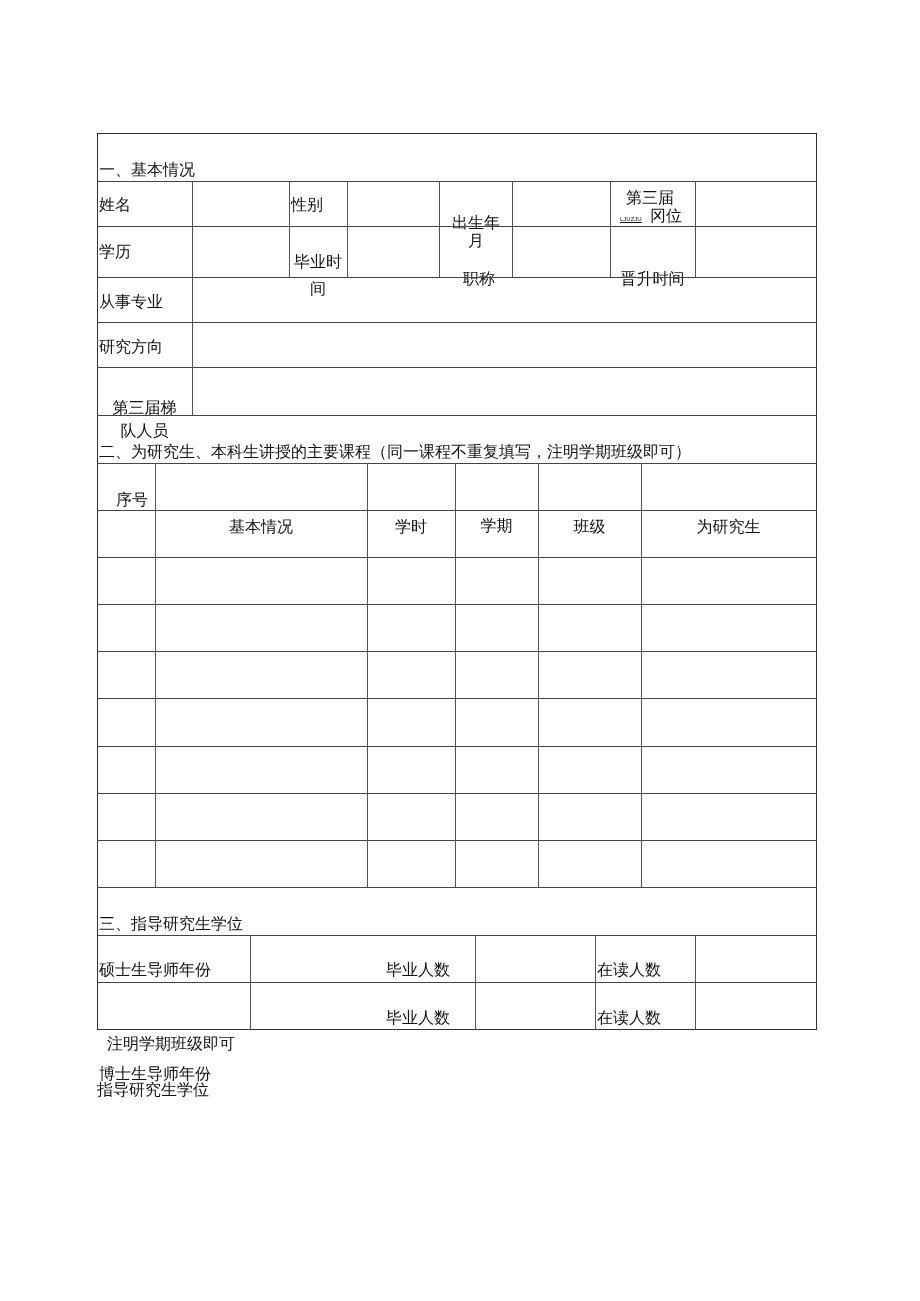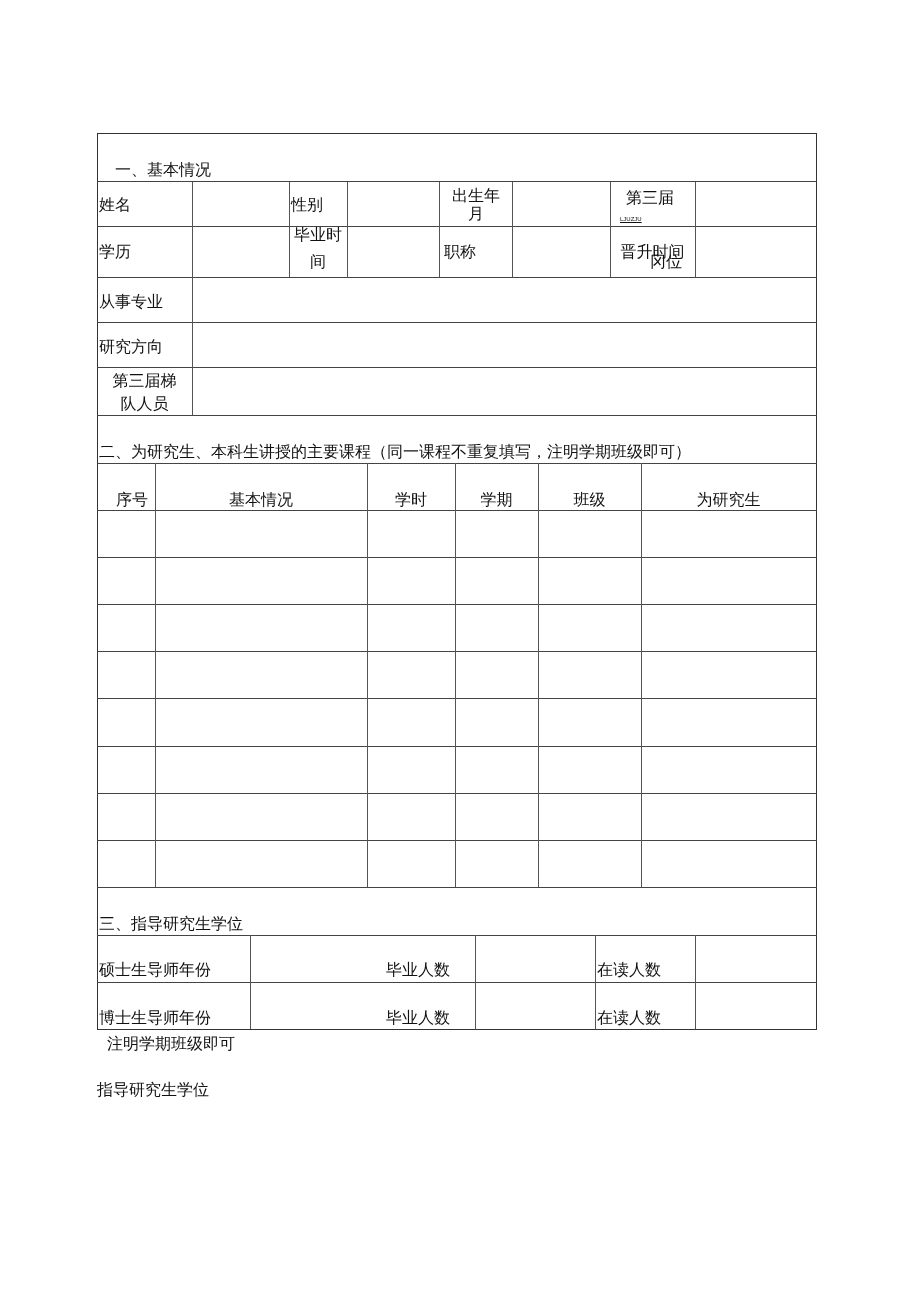--- a/index.html
+++ b/index.html
@@ -1,51 +1,51 @@
 <!DOCTYPE html>
 <html><head>
 <meta charset="utf-8">
 <style>
   html, body { margin:0; padding:0; background:#ffffff; }
   body { width:920px; height:1301px; position:relative; font-family:"DejaVu Serif","Liberation Serif",serif; color:#111; overflow:hidden; }
   .frame { position:absolute; left:97px; top:133px; width:720px; height:897px; border:1px solid #333; box-sizing:border-box; }
   .hl { position:absolute; height:0; border-top:1px solid #444; }
   .vl { position:absolute; width:0; border-left:1px solid #555; }
   .txt { position:absolute; font-size:16px; line-height:18px; white-space:nowrap; }
-  .tc { text-align:center; }
+  .tc { text-align:center;margin-top:27px; }
   .small-tag { position:absolute; font-size:6px; line-height:7px; font-family:"Liberation Sans",sans-serif; text-decoration:underline; }
   .cell { position:absolute; box-sizing:border-box; }
 </style>
 </head>
 <body>
 
 <div class="frame"></div>
 
-<div class="txt" style="left:99px;top:161px;margin-left:16px;">一、基本情况</div>
+<div class="txt" style="left:99px;top:161px;">一、基本情况</div>
 <div class="hl" style="left:97px;top:181px;width:720px;"></div>
 
 <div class="txt" style="left:99px;top:196px;">姓名</div>
 <div class="cell" style="left:193px;top:182px;width:96px;height:44px;"></div>
 <div class="txt" style="left:291px;top:196px;">性别</div>
 <div class="cell" style="left:348px;top:182px;width:91px;height:44px;"></div>
 <div class="txt tc" style="left:440px;top:187px;width:72px;">出生年</div>
 <div class="txt tc" style="left:440px;top:205px;width:72px;">月</div>
 <div class="cell" style="left:513px;top:182px;width:97px;height:44px;"></div>
 <div class="txt" style="left:626px;top:189px;">第三届</div>
 <div class="small-tag" style="left:620px;top:216px;">LJUZJU</div>
-<div class="txt" style="left:650px;top:207px;margin-top:46px;">冈位</div>
+<div class="txt" style="left:650px;top:207px;">冈位</div>
 <div class="cell" style="left:696px;top:182px;width:120px;height:44px;"></div>
 <div class="hl" style="left:97px;top:226px;width:720px;"></div>
 
 <div class="txt" style="left:99px;top:243px;">学历</div>
 <div class="cell" style="left:193px;top:227px;width:96px;height:50px;"></div>
 <div class="txt tc" style="left:289px;top:226px;width:58px;">毕业时</div>
 <div class="txt tc" style="left:289px;top:253px;width:58px;">间</div>
 <div class="cell" style="left:348px;top:227px;width:91px;height:50px;"></div>
-<div class="txt tc" style="left:424px;top:243px;width:72px;">职称</div>
+<div class="txt tc" style="left:443px;top:243px;width:72px;">职称</div>
 <div class="cell" style="left:513px;top:227px;width:97px;height:50px;"></div>
 <div class="txt tc" style="left:610px;top:243px;width:85px;">晋升时间</div>
 <div class="cell" style="left:696px;top:227px;width:120px;height:50px;"></div>
 
 <div class="vl" style="left:192px;top:182px;height:95px;"></div>
 <div class="vl" style="left:289px;top:182px;height:95px;"></div>
 <div class="vl" style="left:347px;top:182px;height:95px;"></div>
 <div class="vl" style="left:439px;top:182px;height:95px;"></div>
 <div class="vl" style="left:512px;top:182px;height:95px;"></div>
 <div class="vl" style="left:610px;top:182px;height:95px;"></div>
@@ -65,21 +65,21 @@
 <div class="cell" style="left:193px;top:368px;width:623px;height:47px;"></div>
 <div class="vl" style="left:192px;top:277px;height:138px;"></div>
 <div class="hl" style="left:97px;top:415px;width:720px;"></div>
 
 <div class="txt" style="left:99px;top:443px;">二、为研究生、本科生讲授的主要课程（同一课程不重复填写，注明学期班级即可）</div>
 <div class="hl" style="left:97px;top:463px;width:720px;"></div>
 
 <div class="txt" style="left:116px;top:491px;">序号</div>
 <div class="txt tc" style="left:155px;top:491px;width:212px;">基本情况</div>
 <div class="txt tc" style="left:367px;top:491px;width:88px;">学时</div>
-<div class="txt tc" style="left:455px;top:491px;width:83px;">学期</div>
+<div class="txt tc" style="left:455px;top:491px;width:83px;font-family:Liberation Mono, monospace;">学期</div>
 <div class="txt tc" style="left:538px;top:491px;width:103px;">班级</div>
 <div class="txt tc" style="left:641px;top:491px;width:175px;">为研究生</div>
 
 <div class="hl" style="left:97px;top:510px;width:720px;"></div>
 <div class="hl" style="left:97px;top:557px;width:720px;"></div>
 <div class="hl" style="left:97px;top:604px;width:720px;"></div>
 <div class="hl" style="left:97px;top:651px;width:720px;"></div>
 <div class="hl" style="left:97px;top:698px;width:720px;"></div>
 <div class="hl" style="left:97px;top:746px;width:720px;"></div>
 <div class="hl" style="left:97px;top:793px;width:720px;"></div>
@@ -105,21 +105,21 @@
 <div class="hl" style="left:97px;top:935px;width:720px;"></div>
 
 <div class="txt" style="left:99px;top:961px;">硕士生导师年份</div>
 <div class="cell" style="left:251px;top:936px;width:130px;height:46px;"></div>
 <div class="txt" style="left:386px;top:961px;">毕业人数</div>
 <div class="cell" style="left:476px;top:936px;width:119px;height:46px;"></div>
 <div class="txt" style="left:597px;top:961px;">在读人数</div>
 <div class="cell" style="left:696px;top:936px;width:120px;height:46px;"></div>
 <div class="hl" style="left:97px;top:982px;width:720px;"></div>
 
-<div class="txt" style="left:99px;top:1009px;">博士生导师年份</div>
+<div class="txt" style="left:99px;top:1065px;">博士生导师年份</div>
 <div class="cell" style="left:251px;top:983px;width:130px;height:46px;"></div>
 <div class="txt" style="left:386px;top:1009px;">毕业人数</div>
 <div class="cell" style="left:476px;top:983px;width:119px;height:46px;"></div>
 <div class="txt" style="left:597px;top:1009px;">在读人数</div>
 <div class="cell" style="left:696px;top:983px;width:120px;height:46px;"></div>
 
 <div class="vl" style="left:250px;top:935px;height:94px;"></div>
 <div class="vl" style="left:475px;top:935px;height:94px;"></div>
 <div class="vl" style="left:595px;top:935px;height:94px;"></div>
 <div class="vl" style="left:695px;top:935px;height:94px;"></div>

